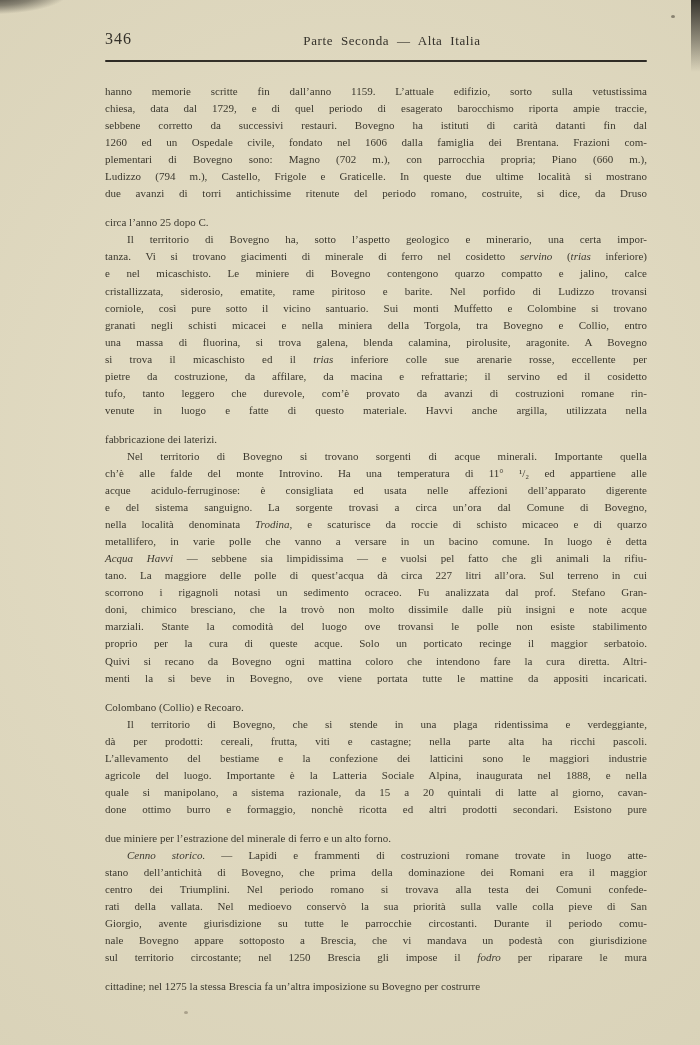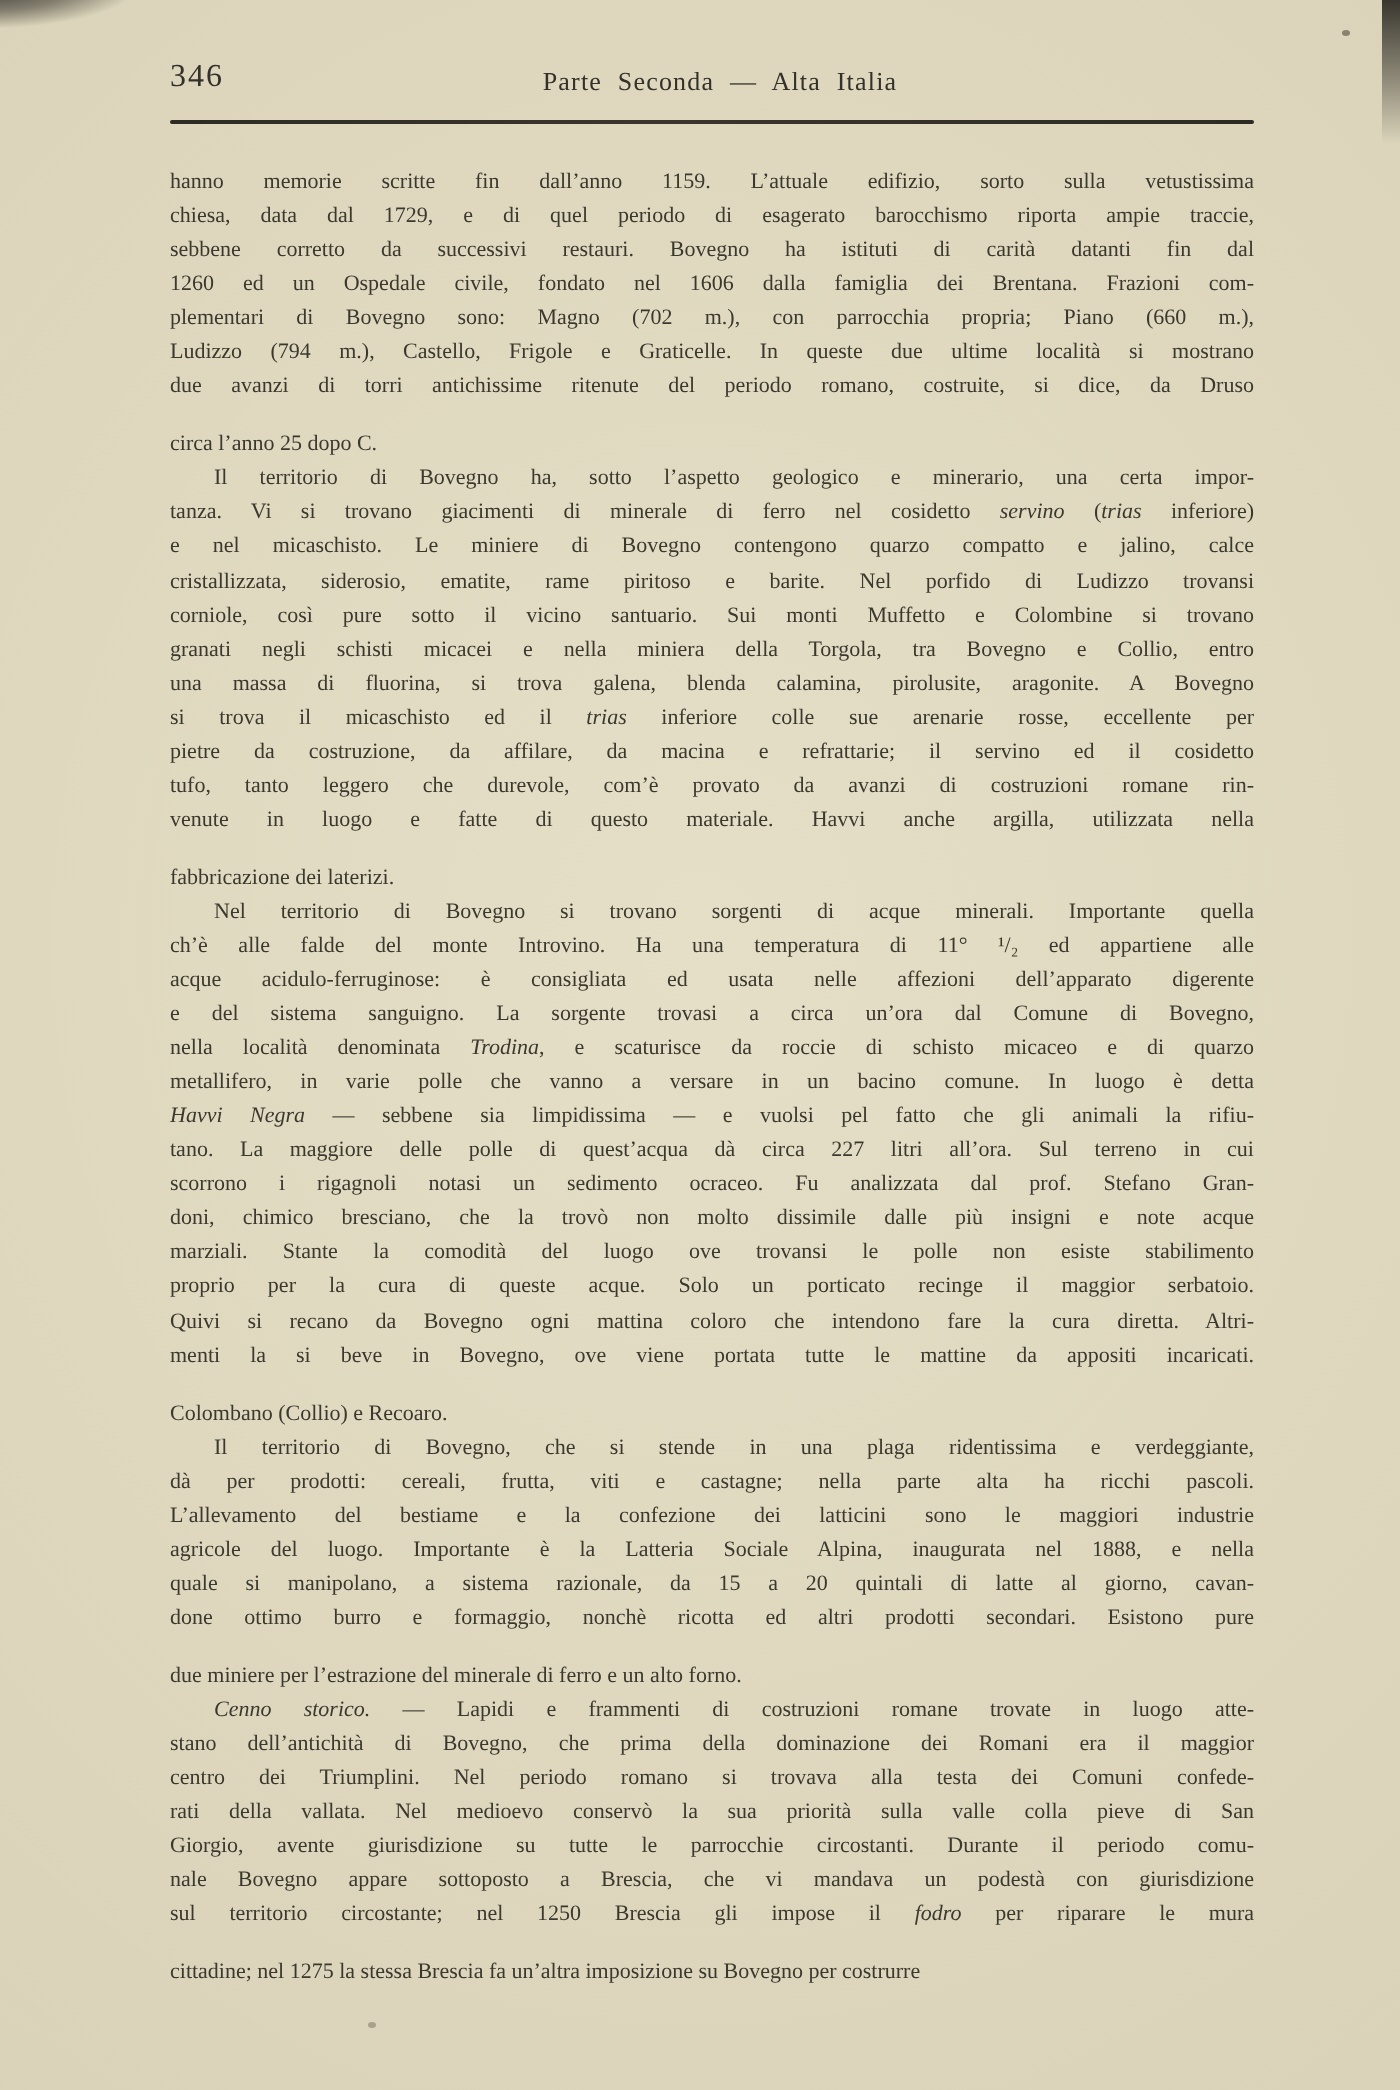--- a/index.html
+++ b/index.html
@@ -9,33 +9,34 @@
     background: var(--paper, #dbd4ba);
     position: relative;
     overflow: hidden;
   }
   .page {
     position: absolute; inset: 0;
     background:
       radial-gradient(ellipse 130% 100% at 50% 45%, rgba(238,232,210,0.55), rgba(190,182,152,0.25)),
       var(--paper, #dbd4ba);
     color: var(--ink, #3b382e);
+    padding-left: 20px;
   }
   .header {
     position: relative;
     margin: 30px 0 0 85px;
     width: 542px;
     height: 26px;
   }
   .page-number {
     position: absolute; left: 0; top: 0;
     font-size: 16px; letter-spacing: 1px; color: #34312a;
   }
   .running-title {
-    position: absolute; left: 4px; top: 3px; width: 100%;
+    position: absolute; left: 16px; top: 3px; width: 100%;
     text-align: center;
     font-size: 13px; letter-spacing: 0.6px; word-spacing: 4px;
     color: #34312a;
   }
   .rule {
     margin: 4px 0 0 85px;
     width: 542px; height: 2px;
     background: linear-gradient(to right, #2e2b25 0%, #3a362e 45%, #2e2b25 100%);
     border-radius: 1px;
   }
@@ -116,21 +117,21 @@
         <div class="line">venute in luogo e fatte di questo materiale. Havvi anche argilla, utilizzata nella</div>
         <div class="line par-last">fabbricazione dei laterizi.</div>
       </div>
       <div>
         <div class="line indent">Nel territorio di Bovegno si trovano sorgenti di acque minerali. Importante quella</div>
         <div class="line">ch’è alle falde del monte Introvino. Ha una temperatura di 11° ¹/₂ ed appartiene alle</div>
         <div class="line">acque acidulo-ferruginose: è consigliata ed usata nelle affezioni dell’apparato digerente</div>
         <div class="line">e del sistema sanguigno. La sorgente trovasi a circa un’ora dal Comune di Bovegno,</div>
         <div class="line">nella località denominata <i>Trodina</i>, e scaturisce da roccie di schisto micaceo e di quarzo</div>
         <div class="line">metallifero, in varie polle che vanno a versare in un bacino comune. In luogo è detta</div>
-        <div class="line"><i>Havvi Negra</i> — sebbene sia limpidissima — e vuolsi pel fatto che gli animali la rifiu-</div>
+        <div class="line"><i>Acqua Havvi</i> — sebbene sia limpidissima — e vuolsi pel fatto che gli animali la rifiu-</div>
         <div class="line">tano. La maggiore delle polle di quest’acqua dà circa 227 litri all’ora. Sul terreno in cui</div>
         <div class="line">scorrono i rigagnoli notasi un sedimento ocraceo. Fu analizzata dal prof. Stefano Gran-</div>
         <div class="line">doni, chimico bresciano, che la trovò non molto dissimile dalle più insigni e note acque</div>
         <div class="line">marziali. Stante la comodità del luogo ove trovansi le polle non esiste stabilimento</div>
         <div class="line">proprio per la cura di queste acque. Solo un porticato recinge il maggior serbatoio.</div>
         <div class="line">Quivi si recano da Bovegno ogni mattina coloro che intendono fare la cura diretta. Altri-</div>
         <div class="line">menti la si beve in Bovegno, ove viene portata tutte le mattine da appositi incaricati.</div>
         <div class="line par-last">Colombano (Collio) e Recoaro.</div>
       </div>
       <div>

